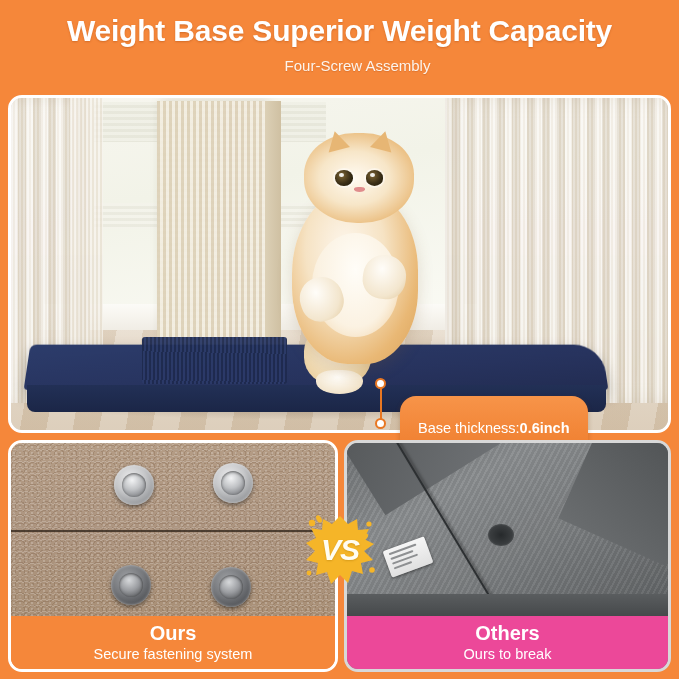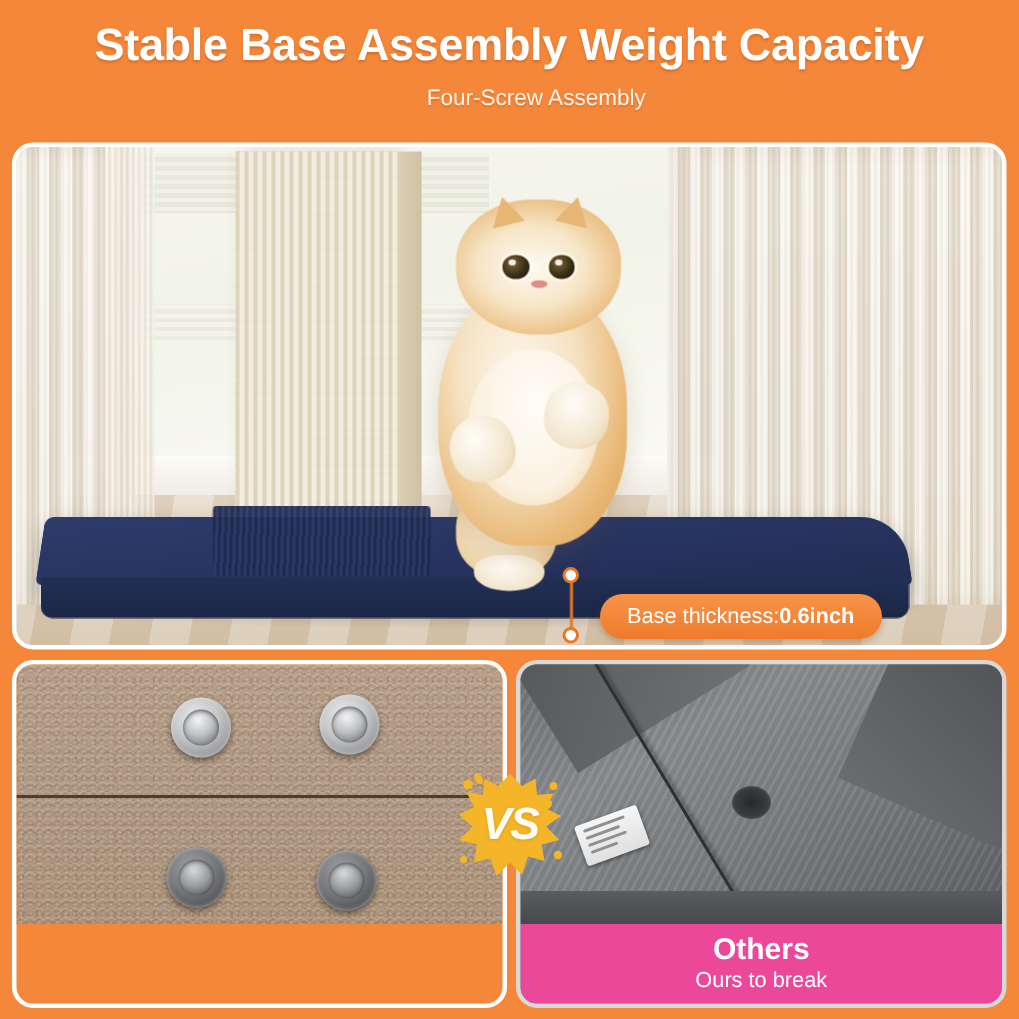--- a/index.html
+++ b/index.html
@@ -178,21 +178,21 @@
   }
   .dim-dot{
     position:absolute;left:375px;width:11px;height:11px;
     border:2px solid #E87722;background:#FFFFFF;border-radius:50%;box-sizing:border-box;
   }
   .dim-dot.top{top:378px;}
   .dim-dot.bot{top:418px;}
   .thickness-badge{
     position:absolute;left:400px;top:396px;height:30px;
     display:flex;align-items:center;justify-content:center;
-    padding:0 18px;border-radius:16px;
+    padding:17px 18px;border-radius:16px;
     background:linear-gradient(180deg,#F79449,#EE7B2B);
     color:#FFFFFF;font-size:14.5px;white-space:nowrap;
     box-shadow:0 2px 5px rgba(120,60,10,.3);
   }
   .thickness-badge b{font-weight:bold;}
 
   
   #ours{left:8px;top:440px;width:330px;height:232px;
     border-color:#FFFFFF;background:#F5873A;}
   .ours-photo{
@@ -290,21 +290,21 @@
     position:absolute;inset:0;display:flex;align-items:center;justify-content:center;
     font-size:30px;font-weight:bold;color:#FFFDF2;font-style:italic;
     letter-spacing:-1px;
     text-shadow:0 1px 2px rgba(160,110,0,.35);
   }
 </style>
 </head>
 <body>
 
 <div class="header">
-  <div class="title">Stable Base Assembly Weight Capacity</div>
+  <div class="title">Weight Base Superior Weight Capacity</div>
   <div class="subtitle">Four-Screw Assembly</div>
 </div>
 
 <div class="panel" id="hero">
   <div class="hero-scene">
     <div class="wall"></div>
     <div class="window">
       <div class="blinds"></div>
       <div class="blinds2"></div>
     </div>
@@ -353,20 +353,24 @@
     <b>0.6inch</b>
 </div>
 
 <div class="panel" id="ours">
   <div class="ours-photo">
     <div class="seam"></div>
     <div class="screw s1"></div>
     <div class="screw s2"></div>
     <div class="screw s3"></div>
     <div class="screw s4"></div>
+  </div>
+  <div class="caption ours">
+    <div class="cap-title">Ours</div>
+    <div class="cap-sub">Secure fastening system</div>
   </div>
 </div>
 
 <div class="panel" id="others">
   <div class="others-photo">
     <div class="g-edge1"></div>
     <div class="g-edge2"></div>
     <div class="g-crack"></div>
     <div class="g-break"></div>
     <div class="g-bottom"></div>

